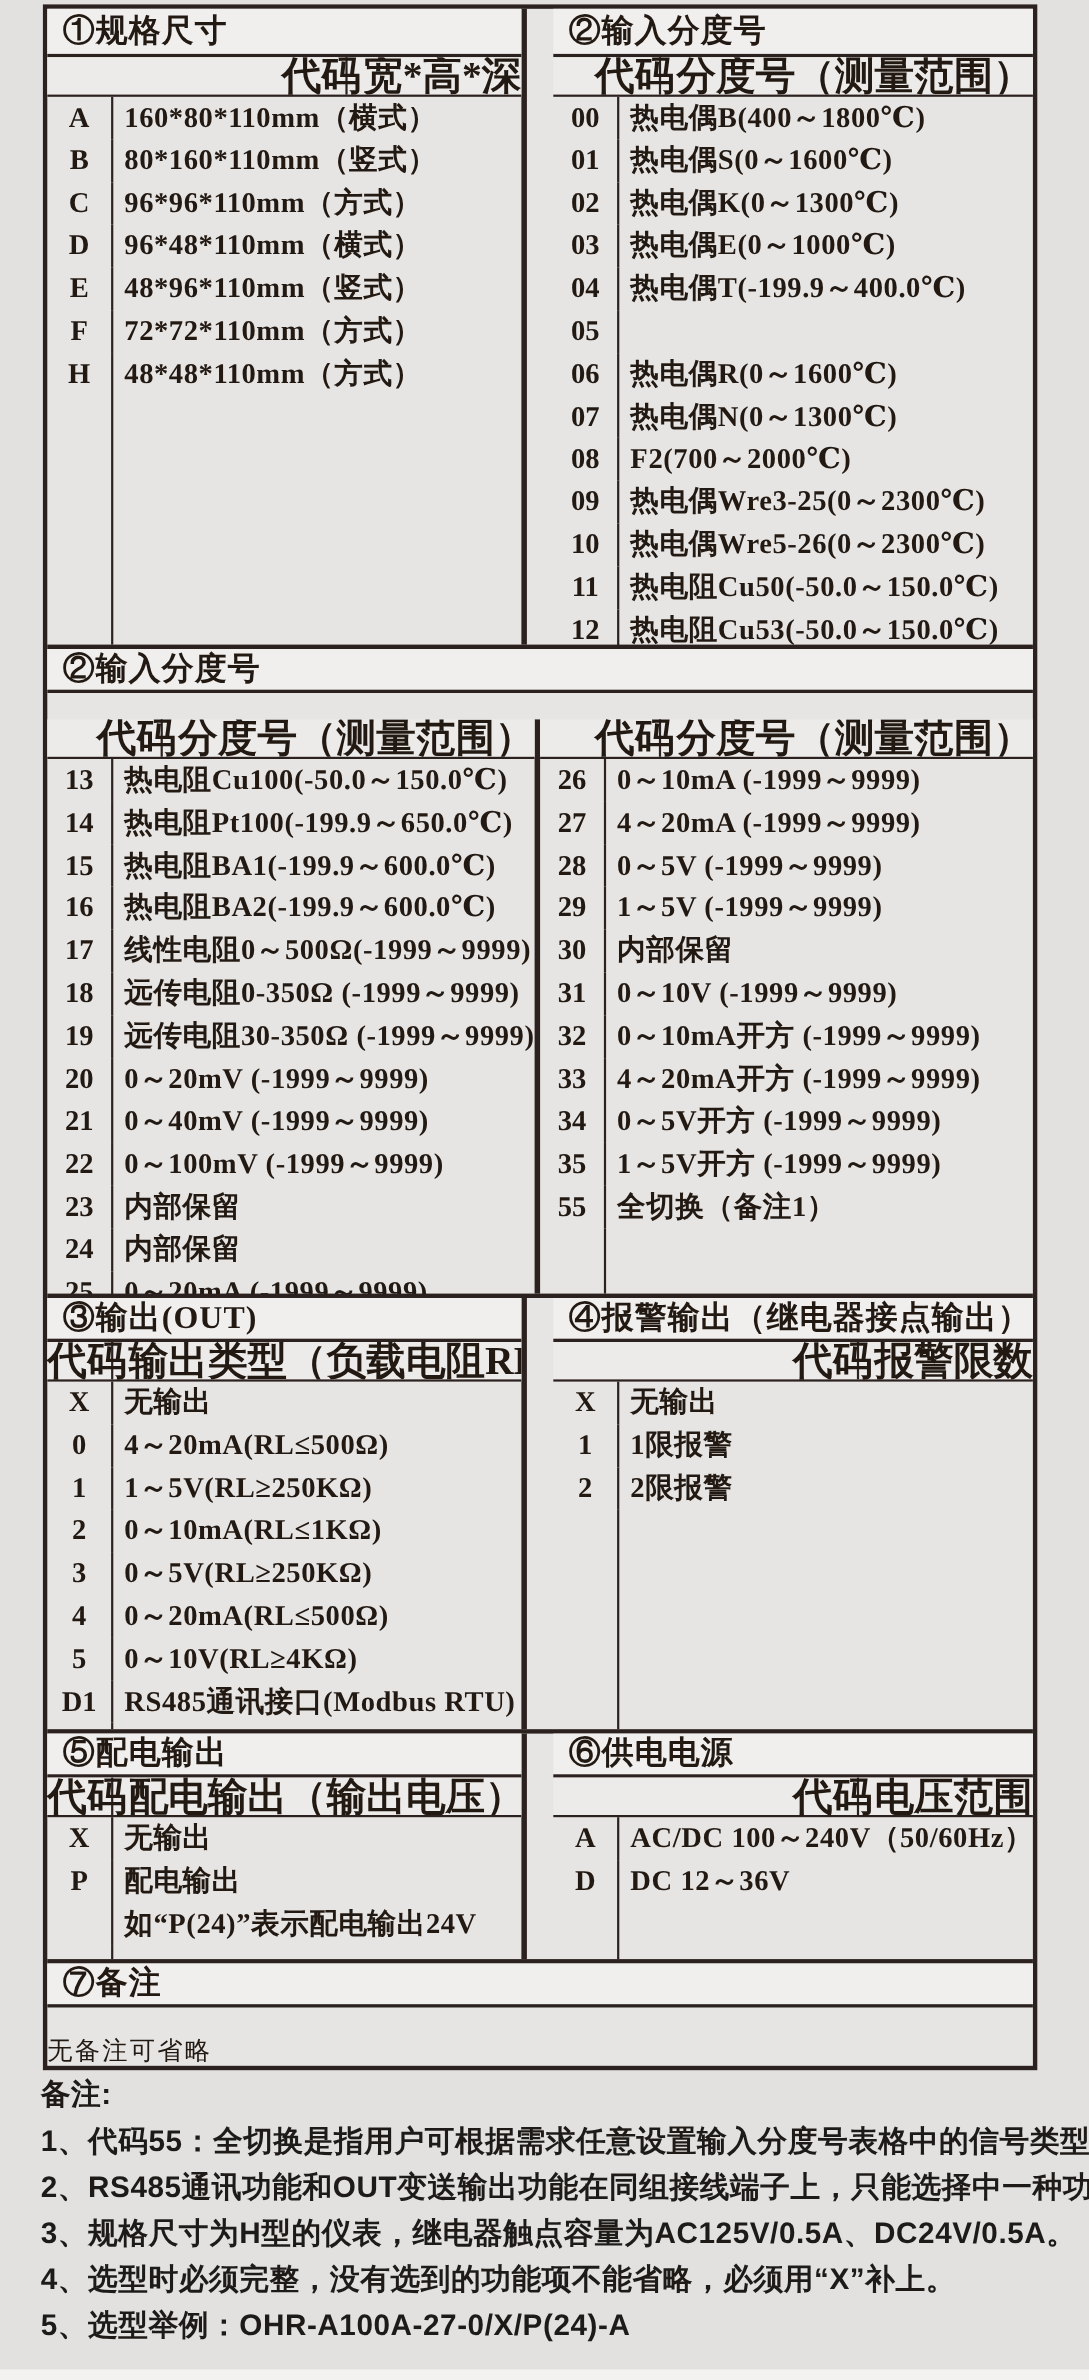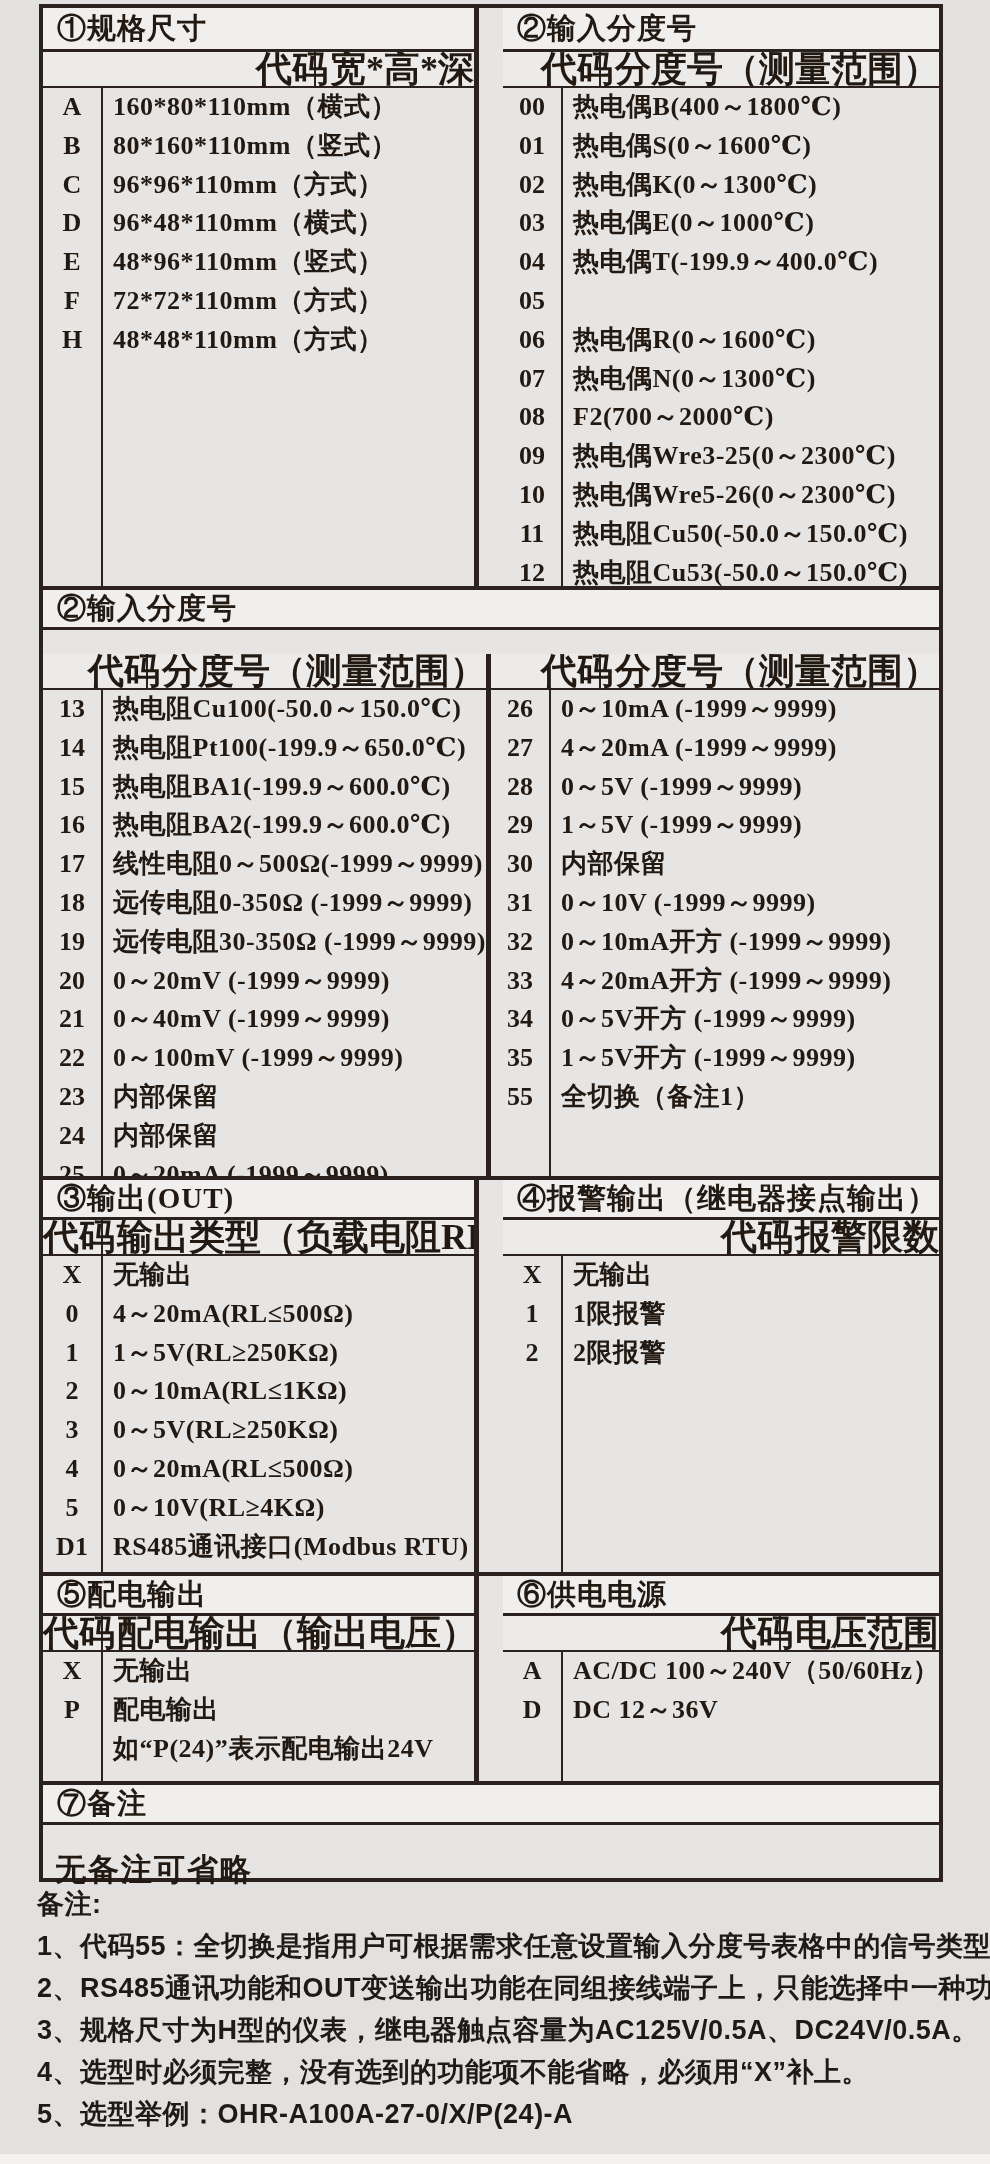--- a/index.html
+++ b/index.html
@@ -38,22 +38,22 @@
     font-weight:bold;font-size:36px;line-height:34px;white-space:nowrap;justify-content:flex-end;
   }
   .code-h{box-sizing:border-box;width:60px;flex:0 0 60px;text-align:center;border-right:2px solid var(--border,#2b211e);}
   .desc-h{padding-left:14px;overflow:hidden;}
   .rows{flex:1 1 auto;display:flex;flex-direction:column;min-height:0;}
   .row{display:flex;height:38.8px;flex:0 0 auto;font-size:26px;line-height:38.8px;font-weight:bold;white-space:nowrap;}
   .row .code{box-sizing:border-box;width:60px;flex:0 0 60px;text-align:center;border-right:2px solid var(--border,#2b211e);}
   .row .desc{padding-left:10px;overflow:hidden;letter-spacing:0.5px;}
   .row.filler{flex:1 1 auto;height:auto;}
   .single-row{
-    flex:1 1 auto;font-size:31px;font-weight:bold;letter-spacing:2px;
-    padding-left:12px;display:flex;align-items:center;white-space:nowrap;
+    flex:1 1 auto;font-size:23px;font-weight:normal;letter-spacing:2px;
+    padding-left:0;display:flex;align-items:center;white-space:nowrap;
   }
   .notes{
     position:absolute;left:37px;top:1890px;width:948px;
     font-family:Liberation Sans, sans-serif;
     font-weight:bold;font-size:27px;color:#1d1a18;
   }
   .notes .line{margin-bottom:13px;line-height:29px;white-space:nowrap;letter-spacing:0.5px;}
   .bottom-strip{position:absolute;left:0;bottom:0;width:990px;height:10px;background:#f3f2f1;}
 </style>
 </head>

